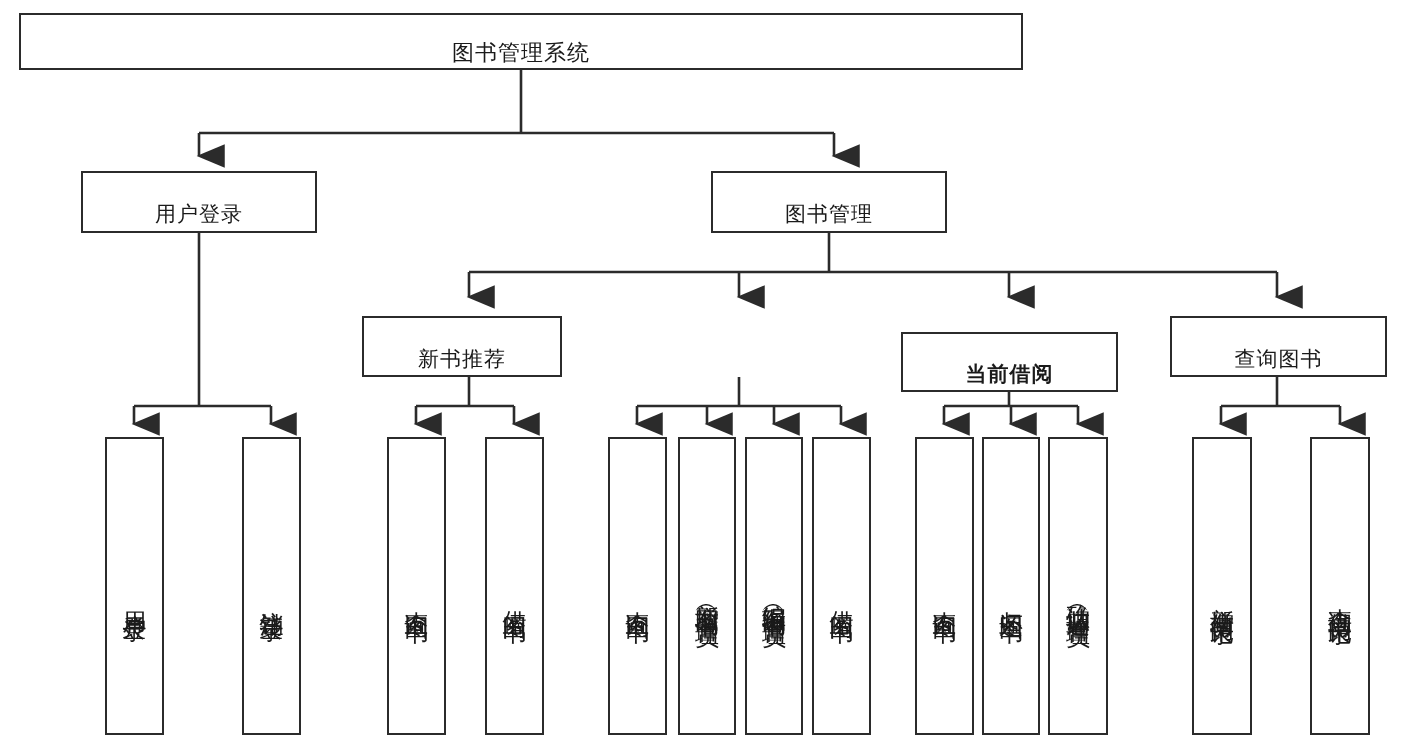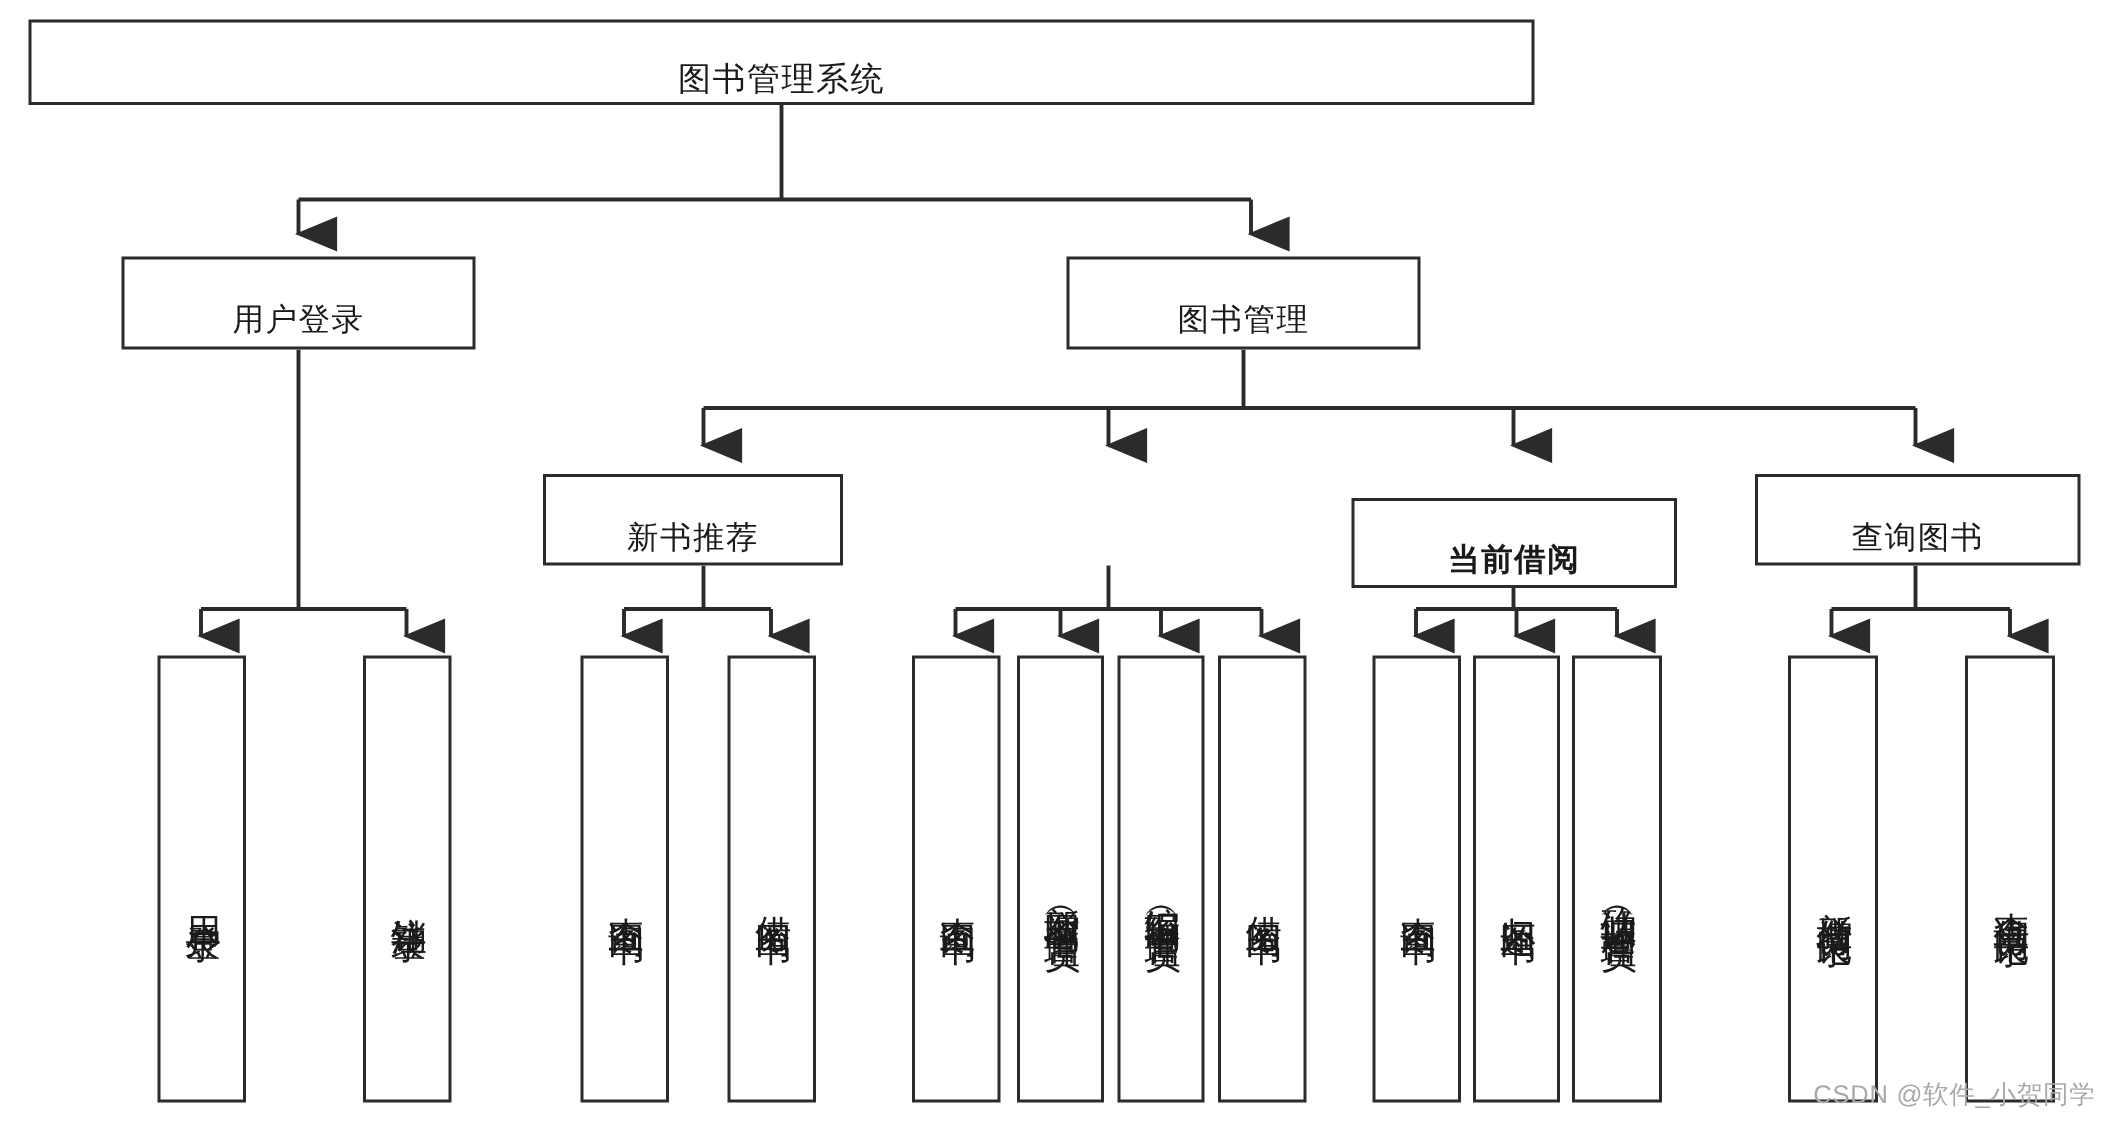--- a/index.html
+++ b/index.html
@@ -187,15 +187,14 @@
     <span class="label">确认归还（管理员）</span>
   </div>
 
   <div class="node vert" style="left:1192px; top:437px; width:60px; height:298px;">
     <span class="label">新增借阅记录</span>
   </div>
   <div class="node vert" style="left:1310px; top:437px; width:60px; height:298px;">
     <span class="label">查询借阅记录</span>
   </div>
 
-  <div class="watermark">CSDN @软件_小贺同学</div>
 
 </div>
 
 </body></html>

